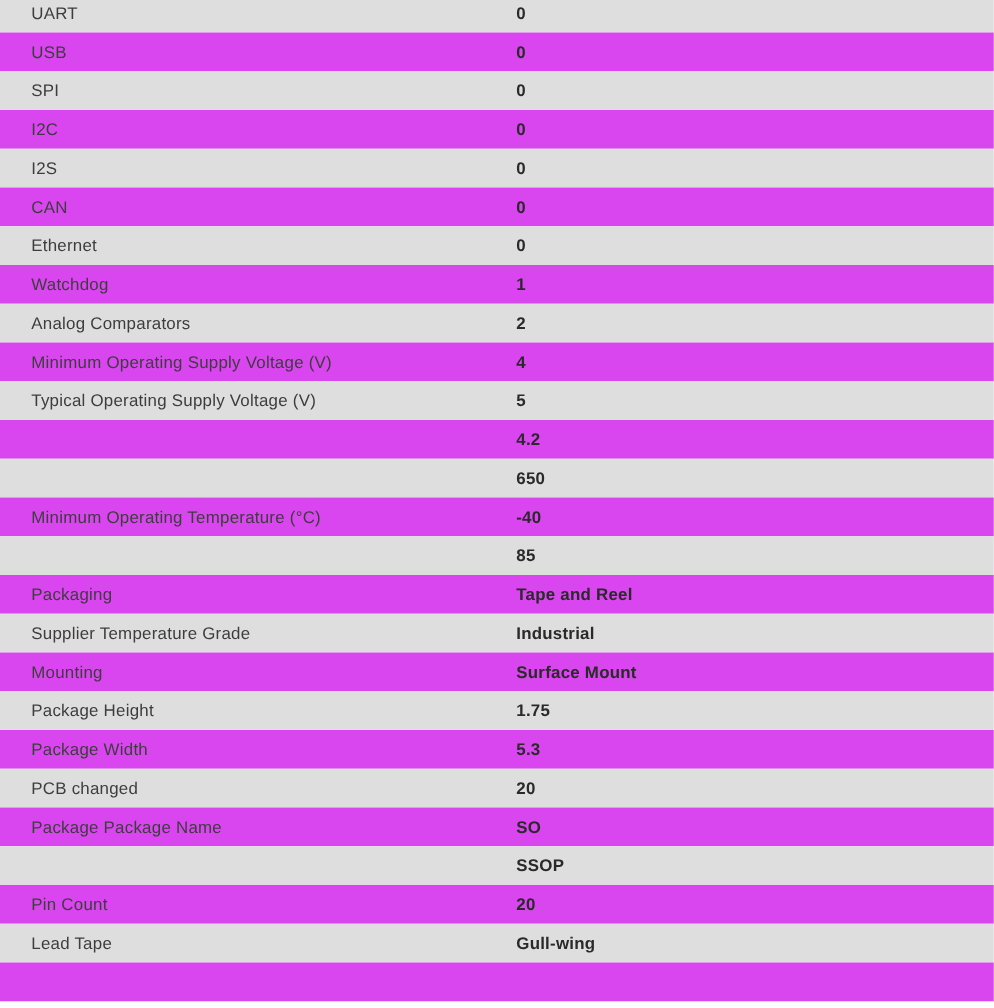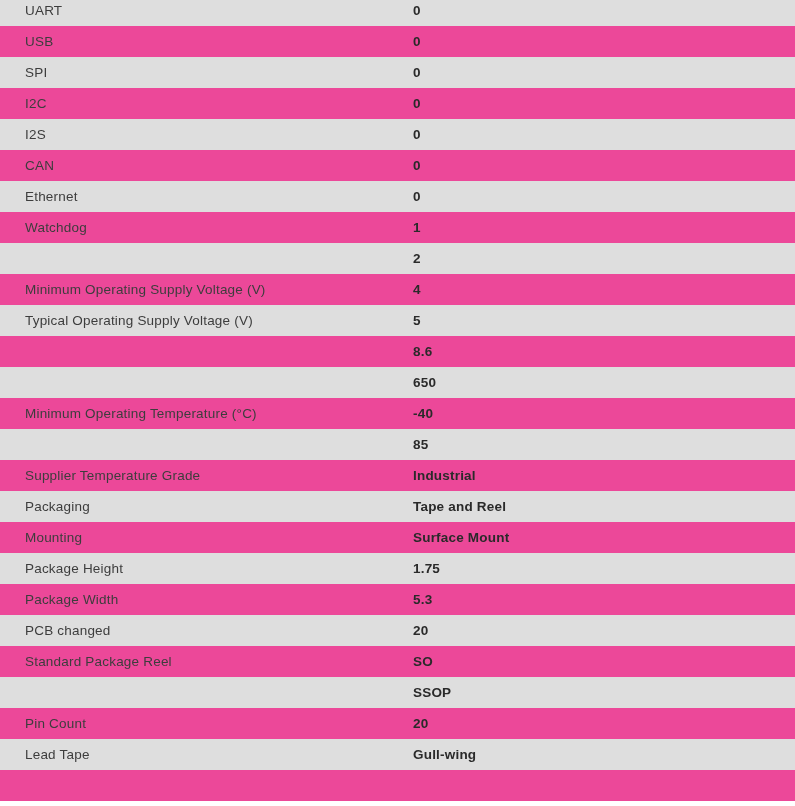--- a/index.html
+++ b/index.html
@@ -16,21 +16,21 @@
     top: -5px;
     left: 0;
     width: 795px;
   }
   .row {
     position: relative;
     width: 795px;
     height: 31px;
     display: flex;
     align-items: center;
-    background: #ec4899;
+    background: #d946ef;
   }
   .row:nth-child(odd) {
     background: #dedede;
   }
   .label {
     position: absolute;
     left: 25px;
     top: 0;
     height: 31px;
     line-height: 31px;
@@ -90,58 +90,59 @@
     <span class="label">Ethernet</span>
     <span class="value">0</span>
   </div>
 
   <div class="row">
     <span class="label">Watchdog</span>
     <span class="value">1</span>
   </div>
 
   <div class="row">
+    <span class="label">Analog Comparators</span>
     <span class="value">2</span>
   </div>
 
   <div class="row">
     <span class="label">Minimum Operating Supply Voltage (V)</span>
     <span class="value">4</span>
   </div>
 
   <div class="row">
     <span class="label">Typical Operating Supply Voltage (V)</span>
     <span class="value">5</span>
   </div>
 
   <div class="row">
-    <span class="value">8.6</span>
+    <span class="value">4.2</span>
   </div>
 
   <div class="row">
     <span class="value">650</span>
   </div>
 
   <div class="row">
     <span class="label">Minimum Operating Temperature (°C)</span>
     <span class="value">-40</span>
   </div>
 
   <div class="row">
     <span class="value">85</span>
   </div>
 
   <div class="row">
-    <span class="label">Supplier Temperature Grade</span>
-    <span class="value">Industrial</span>
+    <span class="label">Packaging</span>
+    <span class="value">Tape and Reel</span>
   </div>
 
   <div class="row">
-    <span class="label">Packaging</span>
-    <span class="value">Tape and Reel</span>
+    <span class="label">Supplier Temperature Grade</span>
+    <span class="value">Industrial</span>
   </div>
 
   <div class="row">
     <span class="label">Mounting</span>
     <span class="value">Surface Mount</span>
   </div>
 
   <div class="row">
     <span class="label">Package Height</span>
     <span class="value">1.75</span>
@@ -152,21 +153,21 @@
     <span class="value">5.3</span>
   </div>
 
 
   <div class="row">
     <span class="label">PCB changed</span>
     <span class="value">20</span>
   </div>
 
   <div class="row">
-    <span class="label">Standard Package Reel</span>
+    <span class="label">Package Package Name</span>
     <span class="value">SO</span>
   </div>
 
   <div class="row">
     <span class="value">SSOP</span>
   </div>
 
   <div class="row">
     <span class="label">Pin Count</span>
     <span class="value">20</span>

